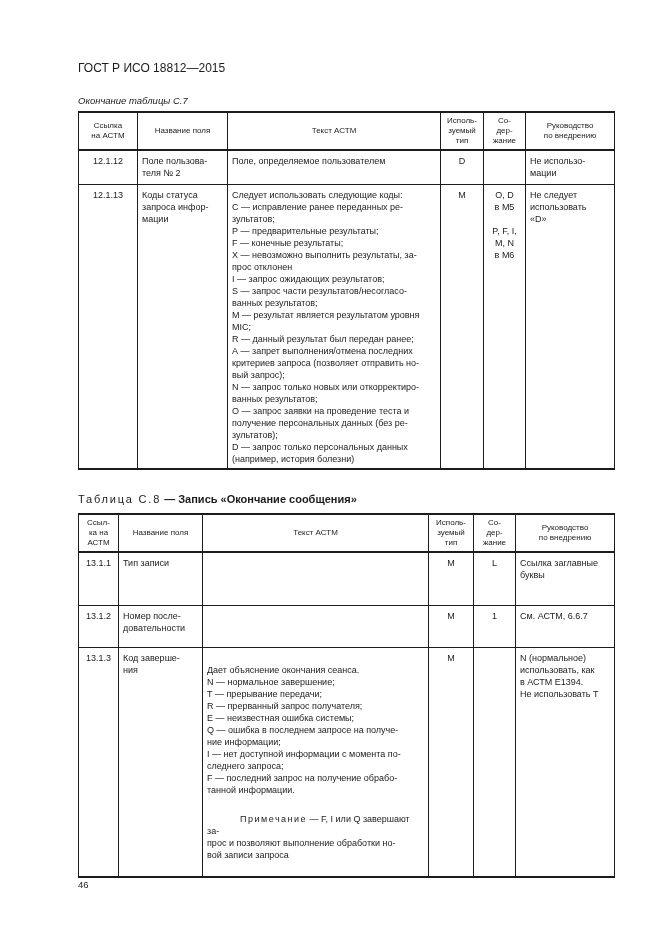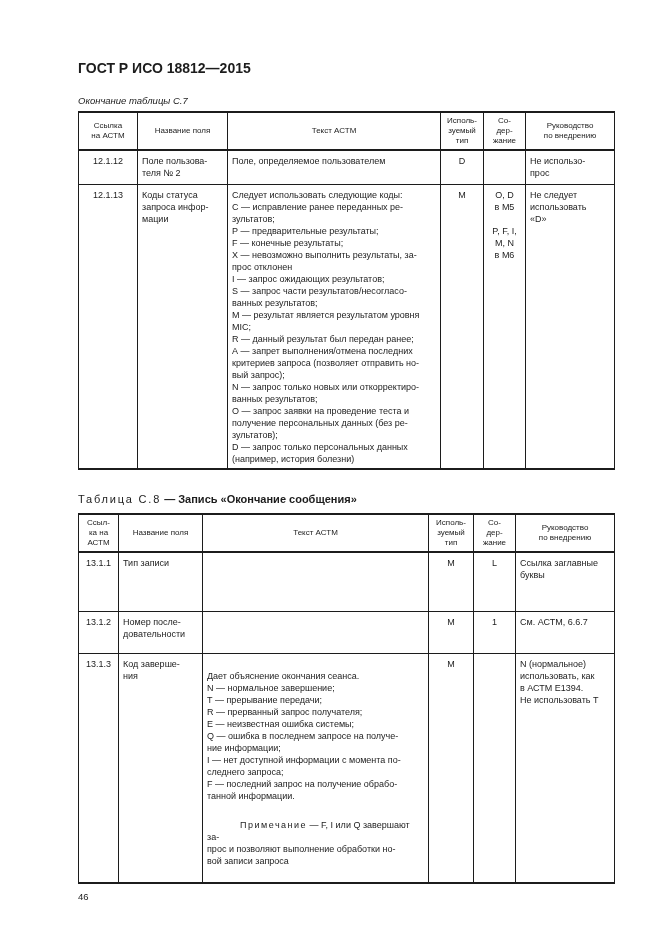--- a/index.html
+++ b/index.html
@@ -6,21 +6,21 @@
   .page {
     position:relative;
     width:661px; height:935px;
     background:#ffffff;
     box-sizing:border-box;
     padding:62px 47px 0 78px;
     font-family:"Liberation Sans","DejaVu Sans",sans-serif;
     color:#1c1c1c;
     overflow:hidden;
   }
-  .doc-header { font-weight:bold; font-size:14px; line-height:12px; }
+  .doc-header { font-weight:normal; font-size:12px; line-height:12px; }
   .cont-caption { font-style:italic; font-size:9.5px; line-height:11px; margin-top:21px; margin-bottom:5px; }
 
   table.gost {
     border-collapse:collapse;
     table-layout:fixed;
     width:536px;
     border:1px solid #1c1c1c;
     border-top:2px solid #1c1c1c;
     border-bottom:2px solid #1c1c1c;
   }
@@ -40,31 +40,31 @@
     border-bottom:2px solid #1c1c1c;
   }
   table.gost td {
     font-size:9px;
     line-height:12px;
     padding:4px 4px 3px 4px;
   }
   td.c-ref, td.c-type, td.c-content { text-align:center; }
   tr.hrow { height:33px; }
   tr.r-34 { height:34px;margin-left:24px; }
-  tr.r-44 { height:60px; }
+  tr.r-44 { height:54px; }
   tr.r-42 { height:42px; }
   tr.r-big3 { height:188px; }
   .note { margin-top:5px; }
   .note-label { letter-spacing:1.5px;padding-left:33px; }
 
   .table-caption { margin-top:24px; margin-bottom:8px; font-size:11px; line-height:11px; }
   .cap-label { letter-spacing:1.8px; }
   .cap-title { font-weight:bold; }
 
-  .page-number { margin-top:7px; font-size:9.5px; }
+  .page-number { margin-top:1px; font-size:9.5px; }
 </style>
 </head>
 <body>
 
 <div class="page">
 
   <div class="doc-header">ГОСТ Р ИСО 18812—2015</div>
 
   <div class="cont-caption">Окончание таблицы С.7</div>
 
@@ -95,21 +95,21 @@
     </thead>
     <tbody>
       <tr class="r-34">
         <td class="c-ref">12.1.12</td>
         <td class="c-field">Поле пользова-
 теля № 2</td>
         <td class="c-astm">Поле, определяемое пользователем</td>
         <td class="c-type">D</td>
         <td class="c-content"></td>
         <td class="c-guide">Не использо-
-прос</td>
+мации</td>
       </tr>
       <tr>
         <td class="c-ref">12.1.13</td>
         <td class="c-field">Коды статуса
 запроса инфор-
 мации</td>
         <td class="c-astm">Следует использовать следующие коды:
 С — исправление ранее переданных ре-
 зультатов;
 Р — предварительные результаты;

